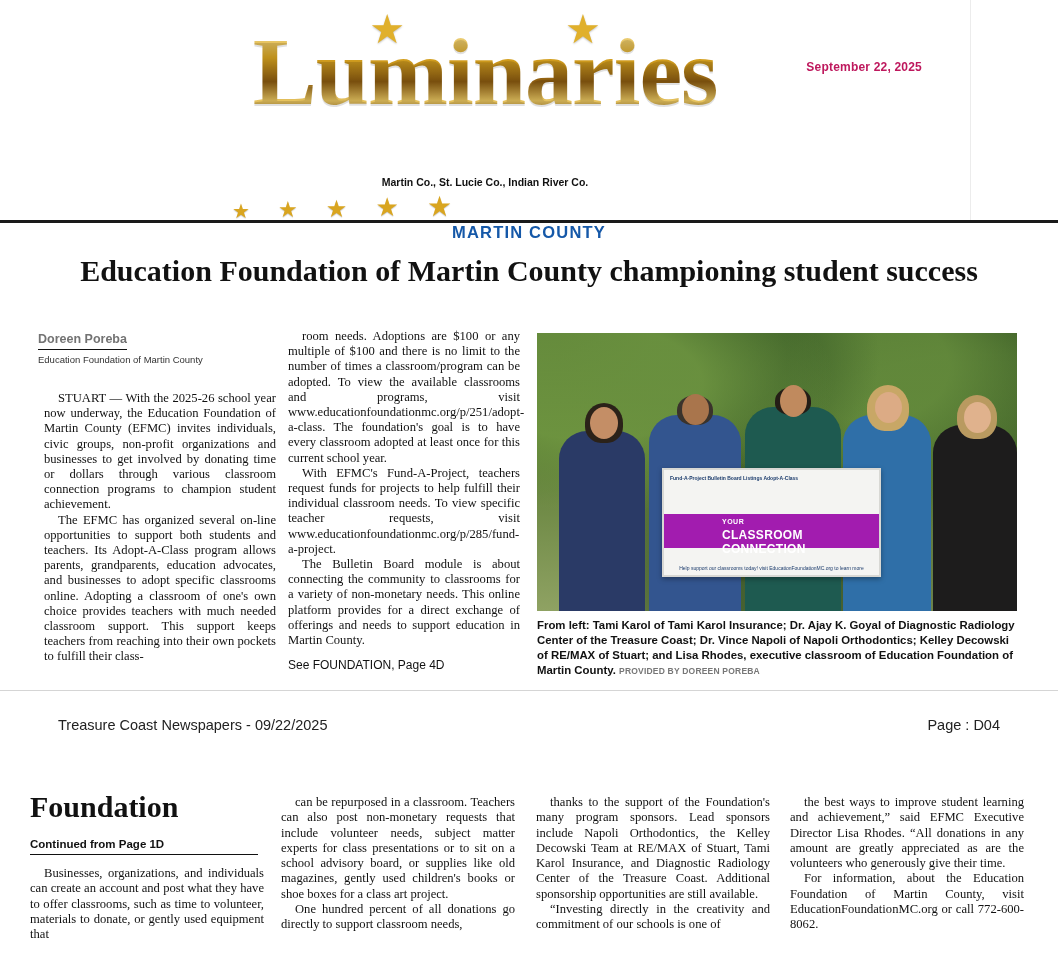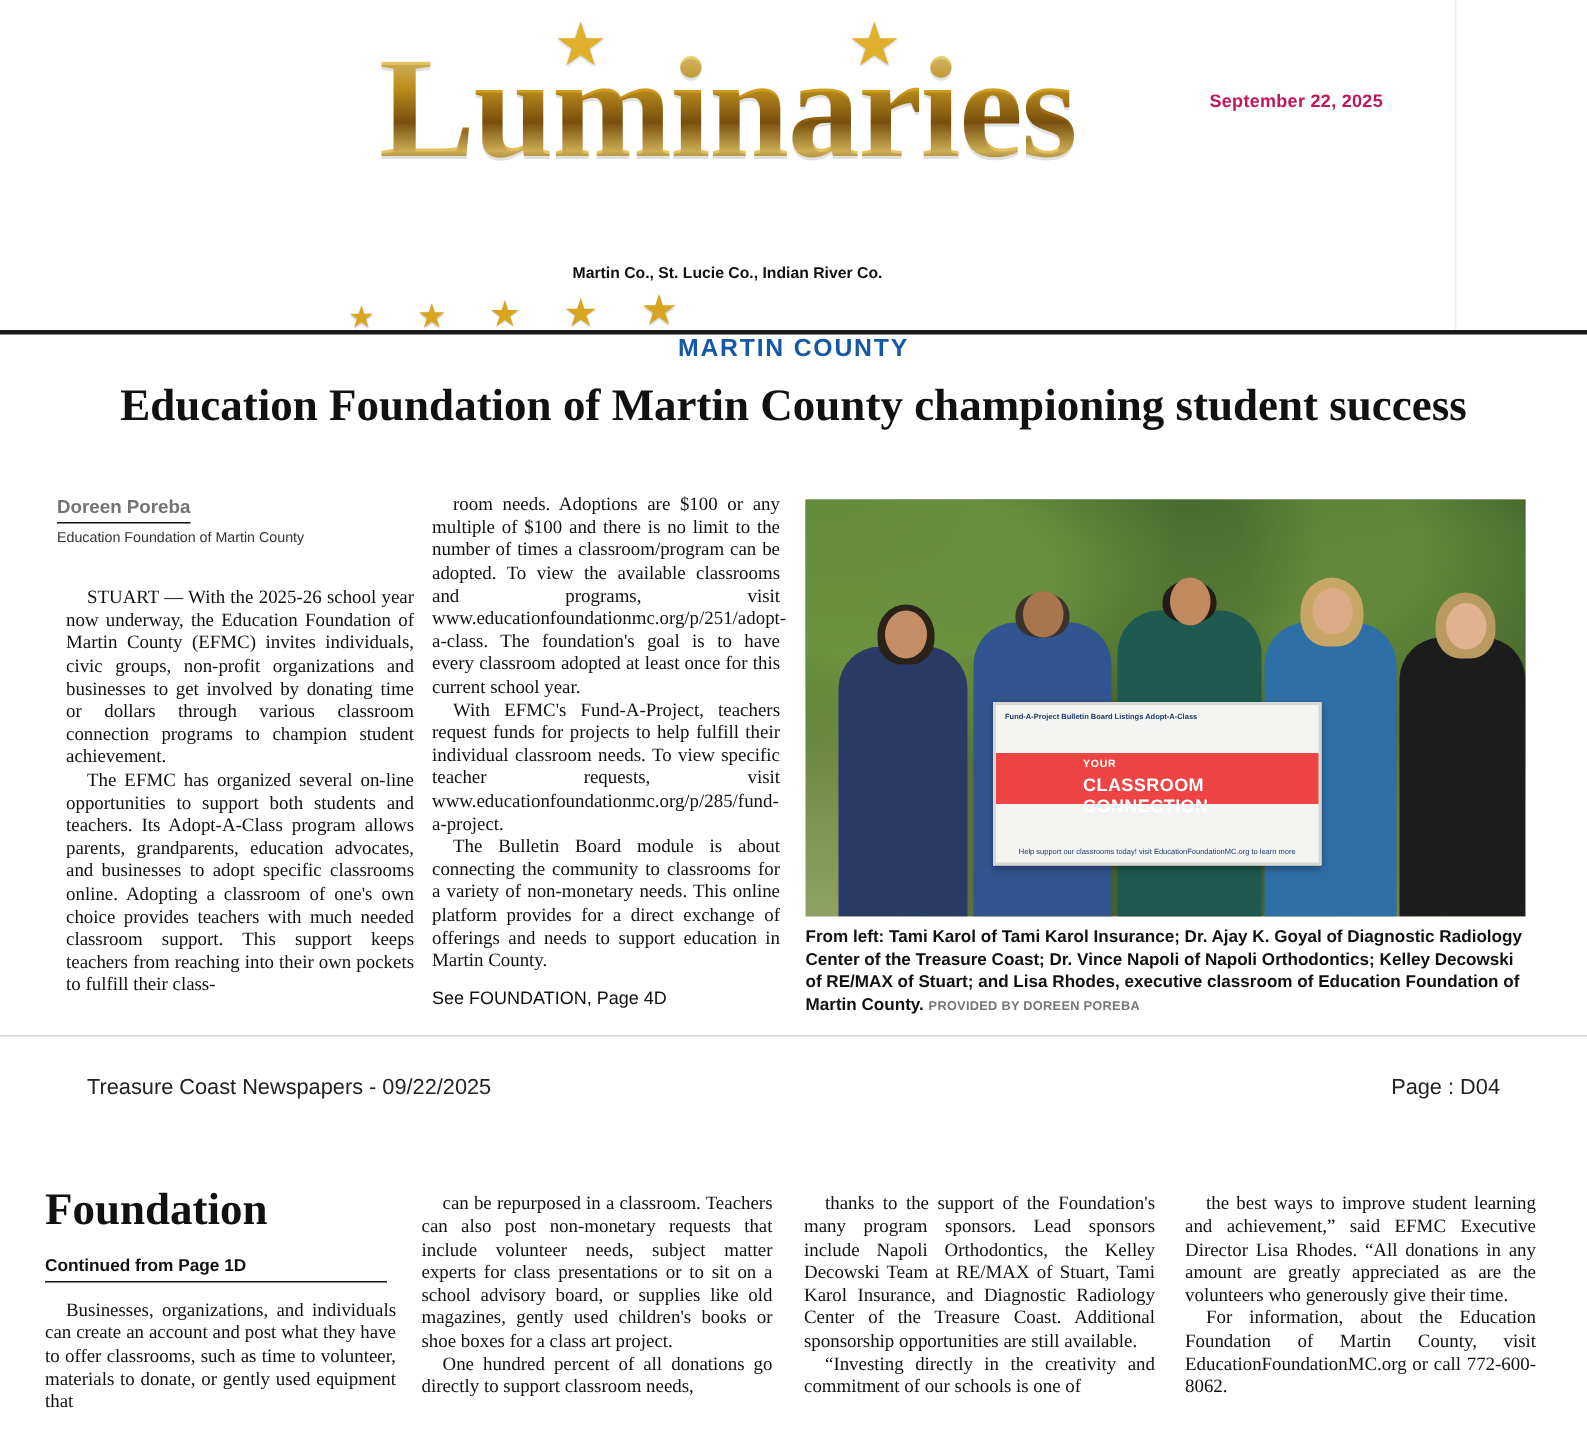--- a/index.html
+++ b/index.html
@@ -217,24 +217,24 @@
     position: absolute;
     left: 6px; top: 5px;
     font-family: "Liberation Sans", sans-serif;
     font-size: 5px;
     font-weight: bold;
     color: #1a3a6b;
     line-height: 7px;
   }
   .sign-band {
     position: absolute;
-    left: 0; top: 32px;
+    left: 0; top: 44px;
     width: 100%;
     height: 34px;
-    background: #ef4444;
+    background: #a21caf;
   }
   .sign-band-t1 {
     font-family: "Liberation Sans", sans-serif;
     font-size: 7px;
     color: #fff;
     font-weight: bold;
     position: absolute;
     left: 58px; top: 4px;
     letter-spacing: .5px;
   }

